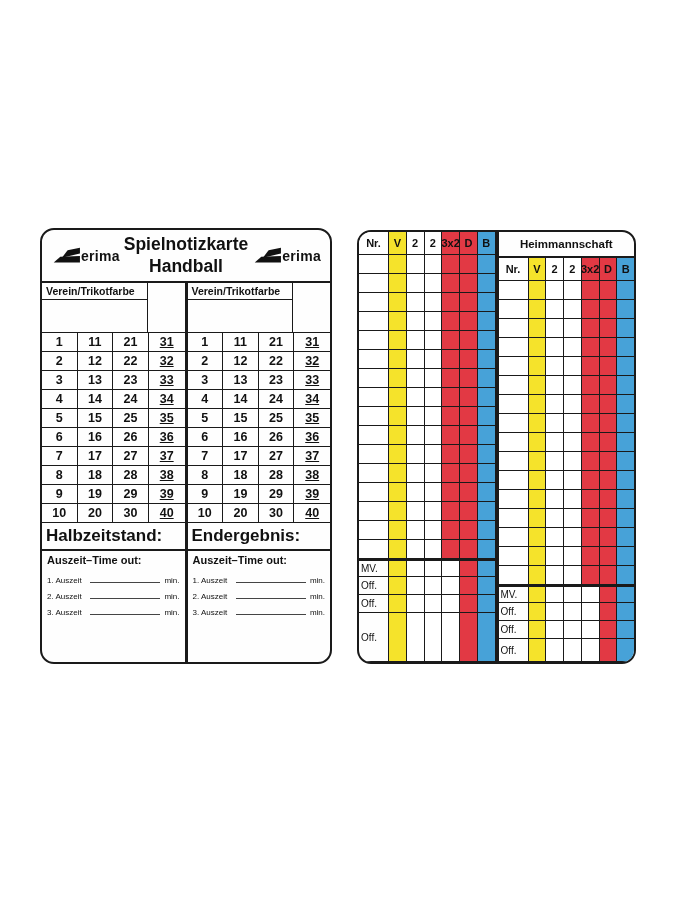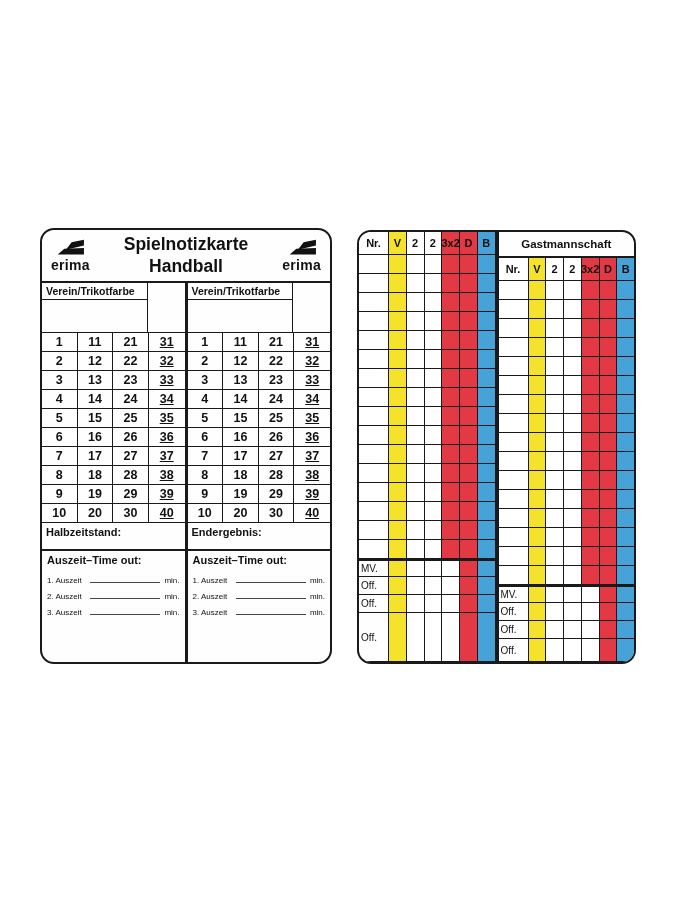--- a/index.html
+++ b/index.html
@@ -21,21 +21,21 @@
   }
 
   
   #left-card { left: 40px; top: 228px; width: 292px; height: 436px; display: flex; flex-direction: column; }
   .title-row {
     height: 53px; flex: 0 0 auto;
     border-bottom: 2px solid #1a1a1a;
     display: flex; align-items: center; justify-content: space-between;
     padding: 0 9px;
   }
-  .brand { display: flex; flex-direction: column; align-items: center; line-height: 1; }
+  .brand { display: flex; flex-direction: row; align-items: center; line-height: 1; }
   .brand svg { width: 30px; height: 18px; display: block; }
   .brand-word { font-weight: bold; font-size: 14px; letter-spacing: 0.3px; margin-top: 1px; }
   .title-block { text-align: center; font-weight: bold; font-size: 17.5px; line-height: 1.25; }
 
   .mid { flex: 1; display: flex; min-height: 0; }
   .lhalf { flex: 1; display: flex; flex-direction: column; min-width: 0; }
   .vdiv { width: 3px; background: #1a1a1a; flex: 0 0 auto; }
 
   .verein-block { height: 50px; flex: 0 0 auto; border-bottom: 1px solid #1a1a1a; display: flex; }
   .verein-main { flex: 1; display: flex; flex-direction: column; min-width: 0; }
@@ -44,21 +44,21 @@
   .verein-narrow { width: 38px; border-left: 1px solid #1a1a1a; flex: 0 0 auto; }
 
   .numgrid { display: grid; grid-template-columns: repeat(4, 1fr); grid-auto-rows: 19px; flex: 0 0 auto; }
   .ncell {
     border-right: 1px solid #1a1a1a; border-bottom: 1px solid #1a1a1a;
     display: flex; align-items: center; justify-content: center;
     font-weight: bold; font-size: 12.5px;
   }
   .ncell:nth-child(4n) { border-right: none; text-decoration: underline; }
 
-  .score-row { height: 28px; flex: 0 0 auto; border-bottom: 2px solid #1a1a1a; font-weight: bold; font-size: 11px; padding: 3px 0 0 4px; }
+  .score-row { height: 28px; flex: 0 0 auto; border-bottom: 2px solid #1a1a1a; font-weight: bold; font-size: 17px; padding: 3px 0 0 4px; }
   .timeout { flex: 1; padding: 3px 5px 0 5px; }
   .t-head { font-weight: bold; font-size: 11px; margin-bottom: 3px; }
   .trow { display: flex; align-items: flex-end; height: 16px; font-size: 8px; }
   .tlbl { width: 40px; flex: 0 0 auto; }
   .tline { flex: 1; border-bottom: 1px solid #444; margin: 0 4px 2px 3px; }
   .tmin { flex: 0 0 auto; }
 
   .notes { border-top: 2px solid #1a1a1a; height: 45px; flex: 0 0 auto; font-weight: bold; font-size: 11px; padding: 3px 0 0 6px; }
 
   
@@ -460,21 +460,21 @@
             <div class="rcell" style="background: rgb(255, 255, 255);"></div>
             <div class="rcell" style="background: rgb(255, 255, 255);"></div>
             <div class="rcell" style="background: rgb(255, 255, 255);"></div>
             <div class="rcell" style="background: rgb(226, 57, 68);"></div>
             <div class="rcell" style="background: rgb(71, 162, 216);"></div>
           </div>
         </div>
     </div>
     <div class="rvdiv"></div>
     <div class="rhalf">
-      <div class="team-head">Gastmannschaft</div>
+      <div class="team-head">Heimmannschaft</div>
       <div style="display:flex;flex-direction:column;flex:1;">
           <div class="rrow rhead">
             <div class="rcell" style="background: rgb(255, 255, 255);">Nr.</div>
             <div class="rcell" style="background: rgb(245, 227, 43);">V</div>
             <div class="rcell" style="background: rgb(255, 255, 255);">2</div>
             <div class="rcell" style="background: rgb(255, 255, 255);">2</div>
             <div class="rcell" style="background: rgb(226, 57, 68);">3x2</div>
             <div class="rcell" style="background: rgb(226, 57, 68);">D</div>
             <div class="rcell" style="background: rgb(71, 162, 216);">B</div>
           </div>

